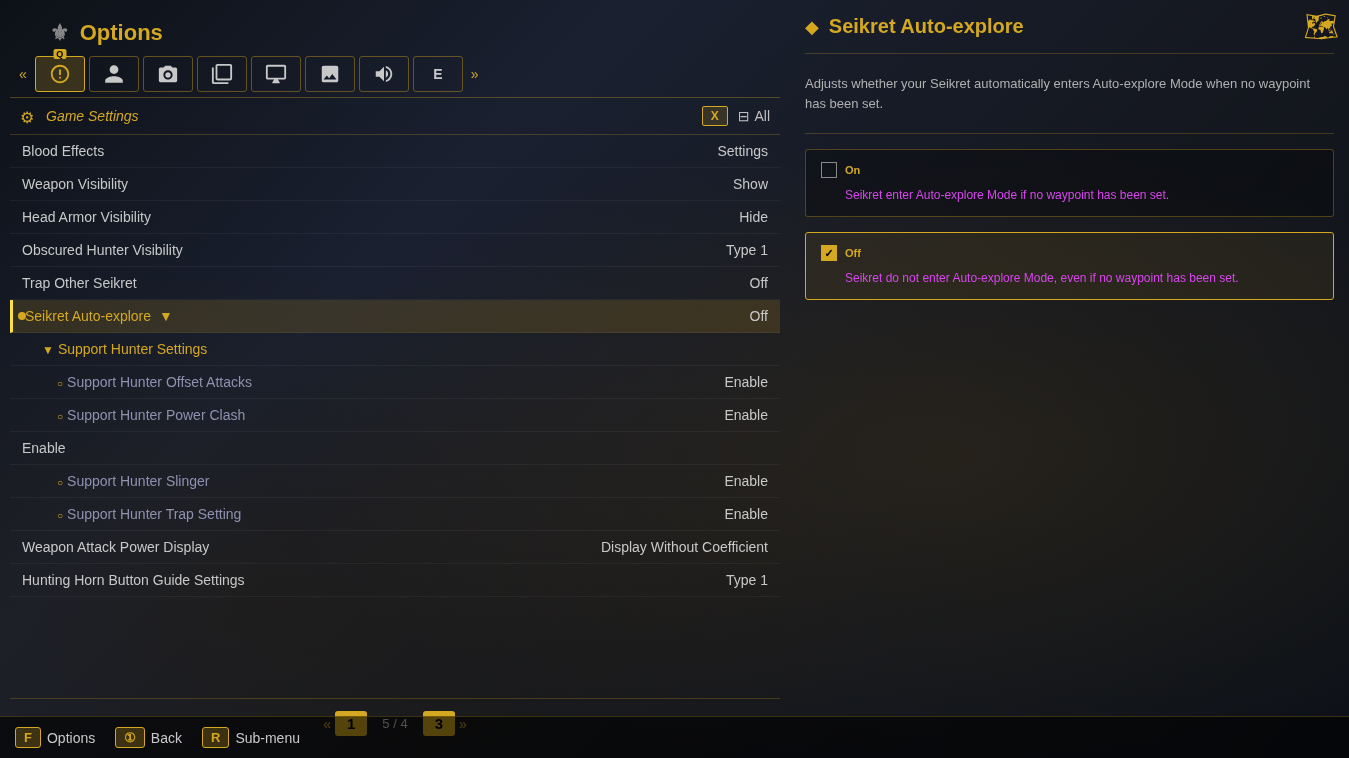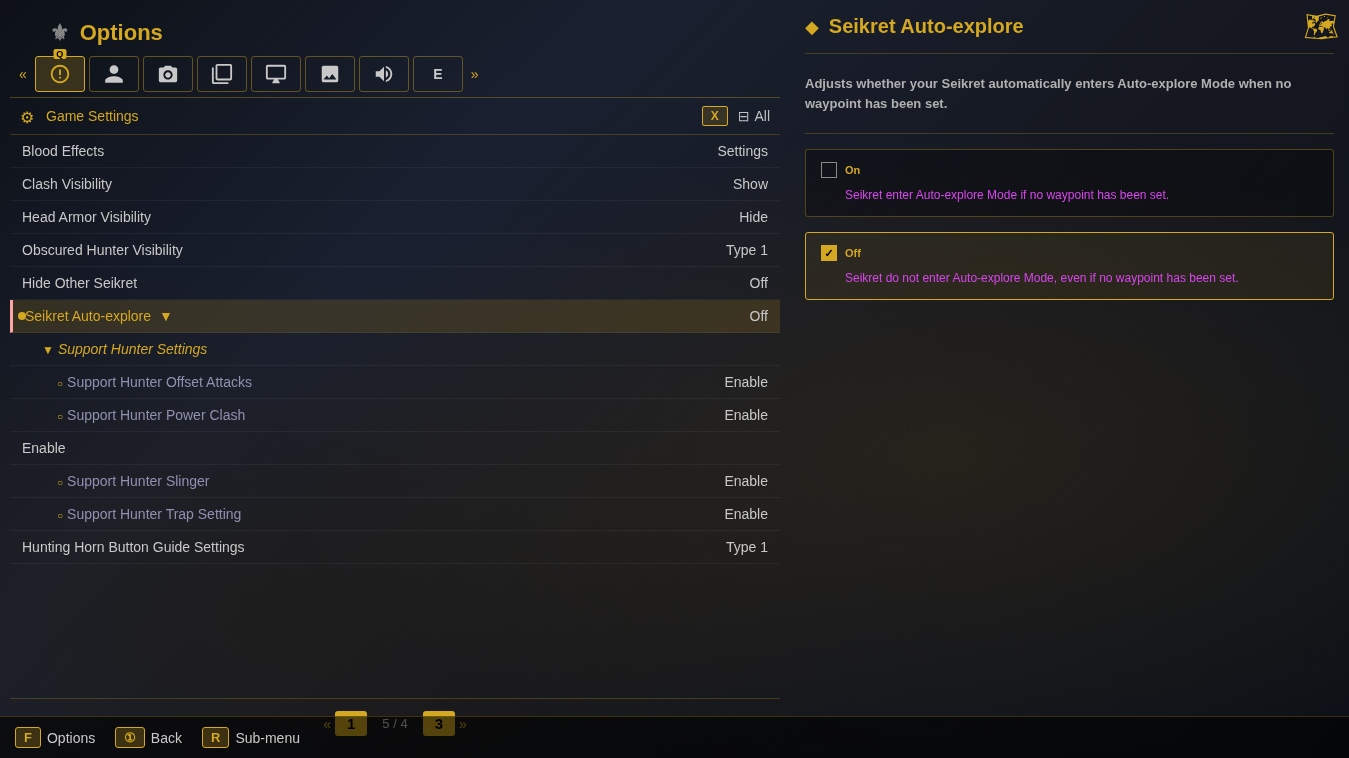--- a/index.html
+++ b/index.html
@@ -119,20 +119,21 @@
       padding: 8px 10px;
       border-bottom: 1px solid rgba(180,140,30,0.3);
     }
 
     .filter-section-label {
       display: flex;
       align-items: center;
       gap: 6px;
       color: #d4a820;
       font-size: 14px;
+      font-style: italic;
     }
 
     .filter-section-icon {
       width: 16px;
       height: 16px;
       color: #d4a820;
     }
 
     .filter-clear-btn {
       display: flex;
@@ -174,21 +175,21 @@
       justify-content: space-between;
       padding: 8px 12px;
       border-bottom: 1px solid rgba(255,255,255,0.05);
       cursor: pointer;
       transition: background 0.1s;
       text-align: right;
     }
 
     .setting-row.active-row {
       background: rgba(180,140,30,0.2);
-      border-left: 3px solid #fca5a5;
+      border-left: 3px solid #fde047;
       position: relative;
     }
 
     .setting-row.active-row::before {
       content: '';
       position: absolute;
       left: 5px;
       top: 50%;
       transform: translateY(-50%);
       width: 8px;
@@ -202,21 +203,20 @@
       font-size: 14px;
     }
 
     .setting-name.highlight {
       color: #d4a820;
     }
 
     .setting-name.sub-item {
       padding-left: 20px;
       color: #a0a0c0;
-      font-style: italic;
     }
 
     .setting-name.sub-sub-item {
       padding-left: 35px;
       color: #9090b0;
     }
 
     .setting-name.sub-item.highlight {
       color: #d4a820;
     }
@@ -332,21 +332,20 @@
       color: #d4a820;
       font-size: 20px;
       font-weight: bold;
     }
 
     .detail-description {
       color: #b0b0b0;
       font-size: 13px;
       line-height: 1.5;
       padding: 5px 0;
-      font-weight: bold;
     }
 
     .detail-divider {
       height: 1px;
       background: rgba(180,140,30,0.3);
     }
 
     .option-box {
       border: 1px solid rgba(180,140,30,0.4);
       border-radius: 3px;
@@ -491,33 +490,33 @@
         <span>All</span>
       </div>
     </div>
 
     <div class="settings-list" id="settings-list">
     <div class="setting-row">
           <span class="setting-name">Blood Effects</span>
           <span class="setting-value">Settings</span>
         </div>
         <div class="setting-row">
-          <span class="setting-name">Clash Visibility</span>
+          <span class="setting-name">Weapon Visibility</span>
           <span class="setting-value">Show</span>
         </div>
         <div class="setting-row">
           <span class="setting-name">Head Armor Visibility</span>
           <span class="setting-value">Hide</span>
         </div>
         <div class="setting-row">
           <span class="setting-name">Obscured Hunter Visibility</span>
           <span class="setting-value">Type 1</span>
         </div>
         <div class="setting-row">
-          <span class="setting-name">Hide Other Seikret</span>
+          <span class="setting-name">Trap Other Seikret</span>
           <span class="setting-value">Off</span>
         </div>
         <div class="setting-row active-row">
           <span class="setting-name highlight">Seikret Auto-explore<span style="margin-left: 8px; color: rgb(212, 168, 32);">▼</span></span>
           <span class="setting-value">Off</span>
         </div>
         <div class="setting-row">
           <span class="setting-name sub-item highlight"><span class="sub-arrow">▼</span>Support Hunter Settings</span>
         </div>
         <div class="setting-row">
@@ -531,20 +530,24 @@
         <div class="setting-row">
           <span class="setting-value">Enable</span>
         </div>
         <div class="setting-row">
           <span class="setting-name sub-sub-item highlight"><span class="sub-bullet">○</span>Support Hunter Slinger</span>
           <span class="setting-value">Enable</span>
         </div>
         <div class="setting-row">
           <span class="setting-name sub-sub-item highlight"><span class="sub-bullet">○</span>Support Hunter Trap Setting</span>
           <span class="setting-value">Enable</span>
+        </div>
+        <div class="setting-row">
+          <span class="setting-name">Weapon Attack Power Display</span>
+          <span class="setting-value">Display Without Coefficient</span>
         </div>
         <div class="setting-row">
           <span class="setting-name">Hunting Horn Button Guide Settings</span>
           <span class="setting-value">Type 1</span>
         </div>
       </div>
 
     <div class="pagination">
       <div class="page-btn">
         <span>«</span>

